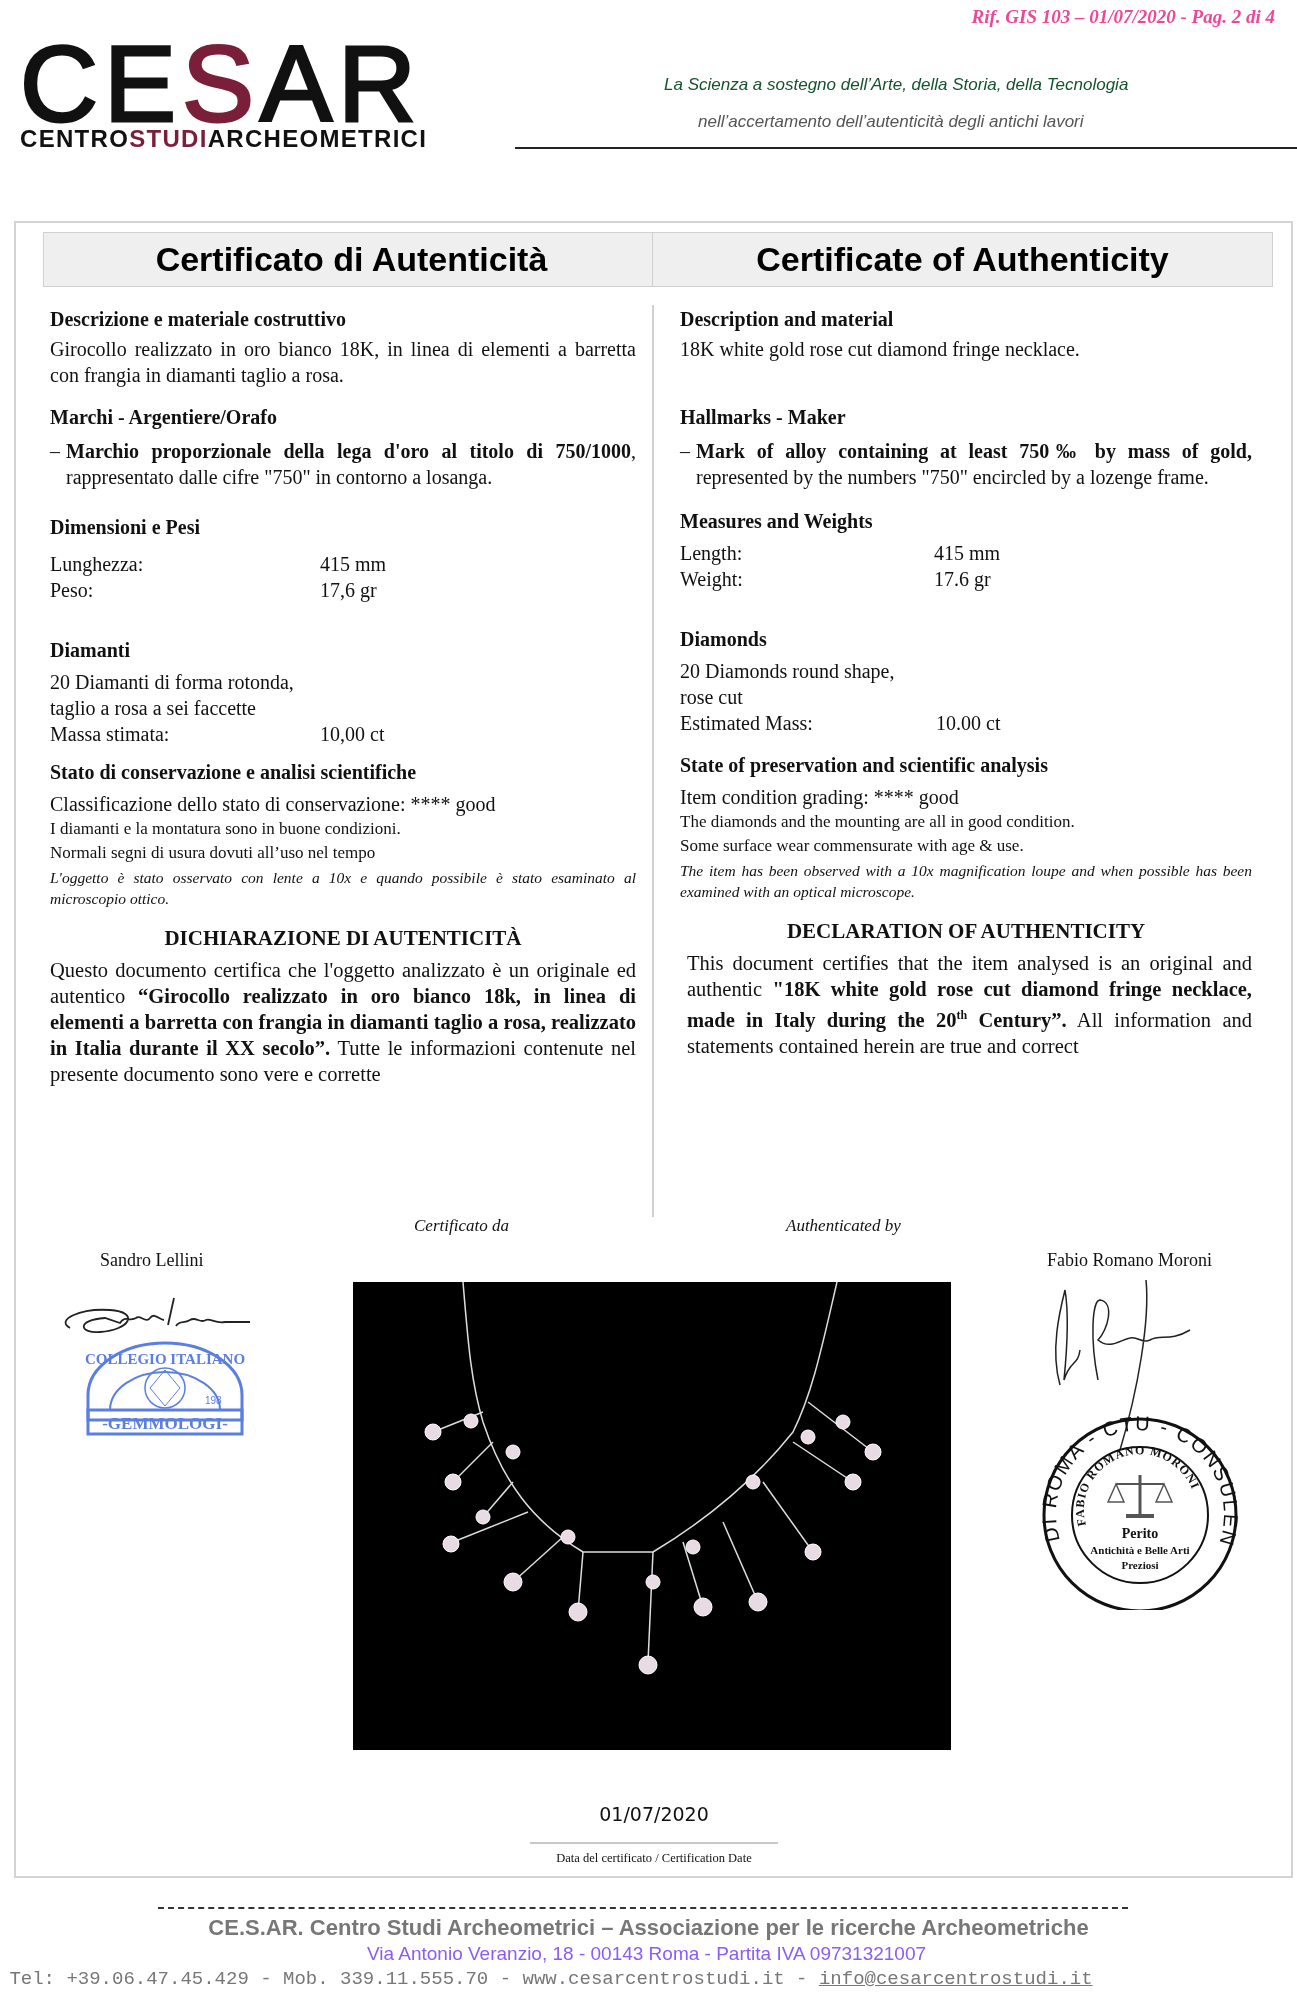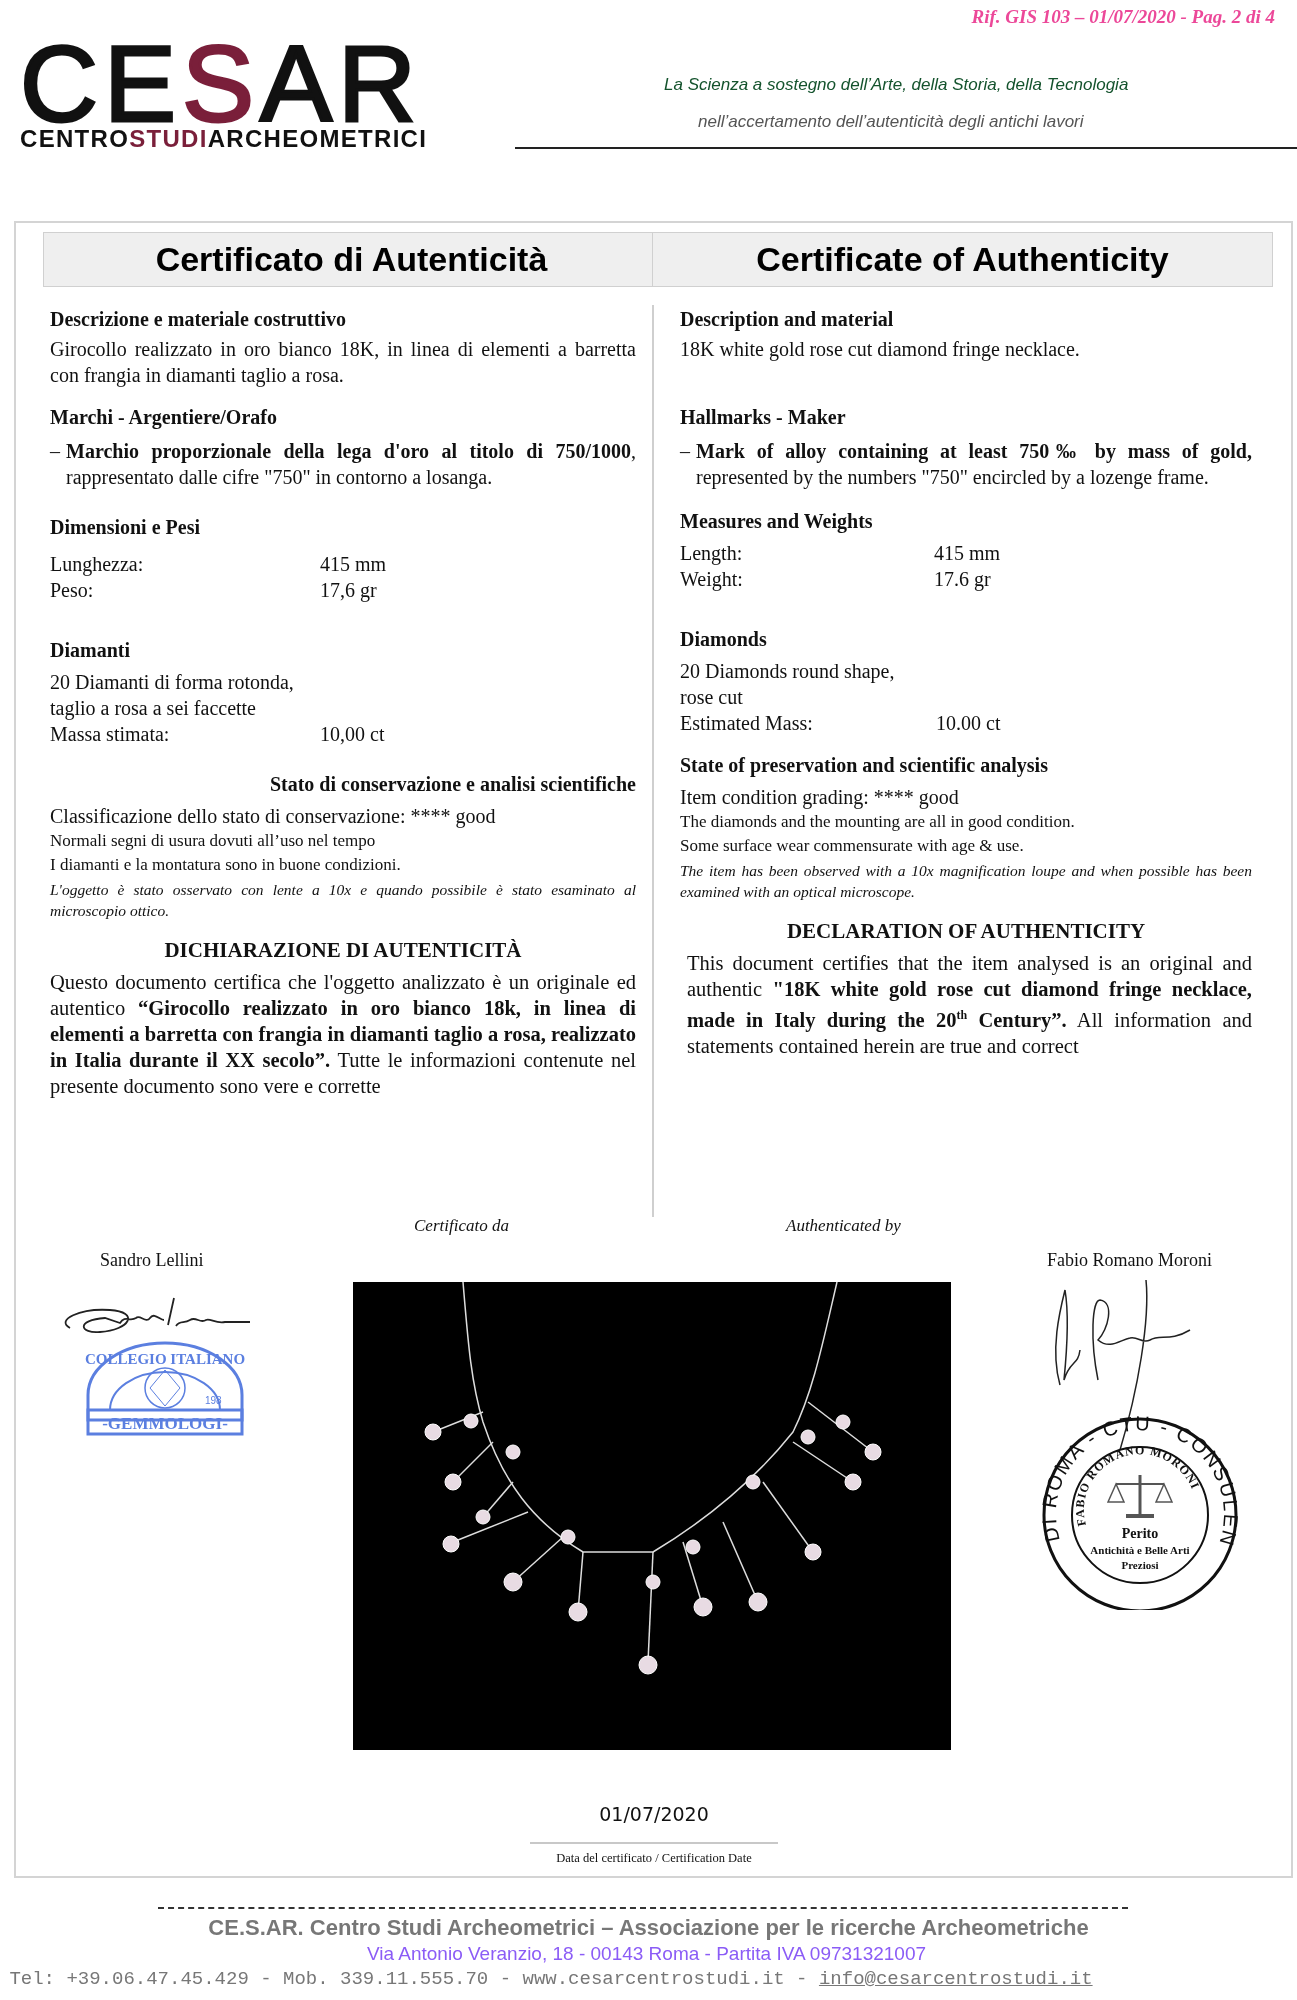--- a/index.html
+++ b/index.html
@@ -94,24 +94,24 @@
   <div class="h" style="margin-top:34px;">Diamanti</div>
   <div style="margin-top:6px;">
     <div>20 Diamanti di forma rotonda,</div>
     <div>taglio a rosa a sei faccette</div>
     <div class="kv">
         <span class="k">Massa stimata:</span>
         <span>10,00 ct</span>
       </div>
   </div>
 
-  <div class="h" style="margin-top:24px;text-align:right;">Stato di conservazione e analisi scientifiche</div>
+  <div class="h" style="margin-top:12px;">Stato di conservazione e analisi scientifiche</div>
   <div style="margin-top:6px;">Classificazione dello stato di conservazione: **** good</div>
+  <div class="small">I diamanti e la montatura sono in buone condizioni.</div>
   <div class="small">Normali segni di usura dovuti all’uso nel tempo</div>
-  <div class="small">I diamanti e la montatura sono in buone condizioni.</div>
   <div class="ital just" style="margin-top:2px;">L'oggetto è stato osservato con lente a 10x e quando possibile è stato esaminato al microscopio ottico.</div>
 
   <div class="decl-h" style="margin-top:16px;">DICHIARAZIONE DI AUTENTICITÀ</div>
   <div class="just" style="margin-top:6px; font-size:20.5px;"><span>Questo documento certifica che l'oggetto analizzato è un originale ed autentico </span><b>“Girocollo realizzato in oro bianco 18k, in linea di elementi a barretta con frangia in diamanti taglio a rosa, realizzato in Italia durante il XX secolo”.</b><span> Tutte le informazioni contenute nel presente documento sono vere e corrette</span></div>
 </div>
 
 <div class="abs col" style="left:680px; top:306px; width:572px;">
   <div class="h">Description and material</div>
   <div style="margin-top:4px;">18K white gold rose cut diamond fringe necklace.</div>
 

